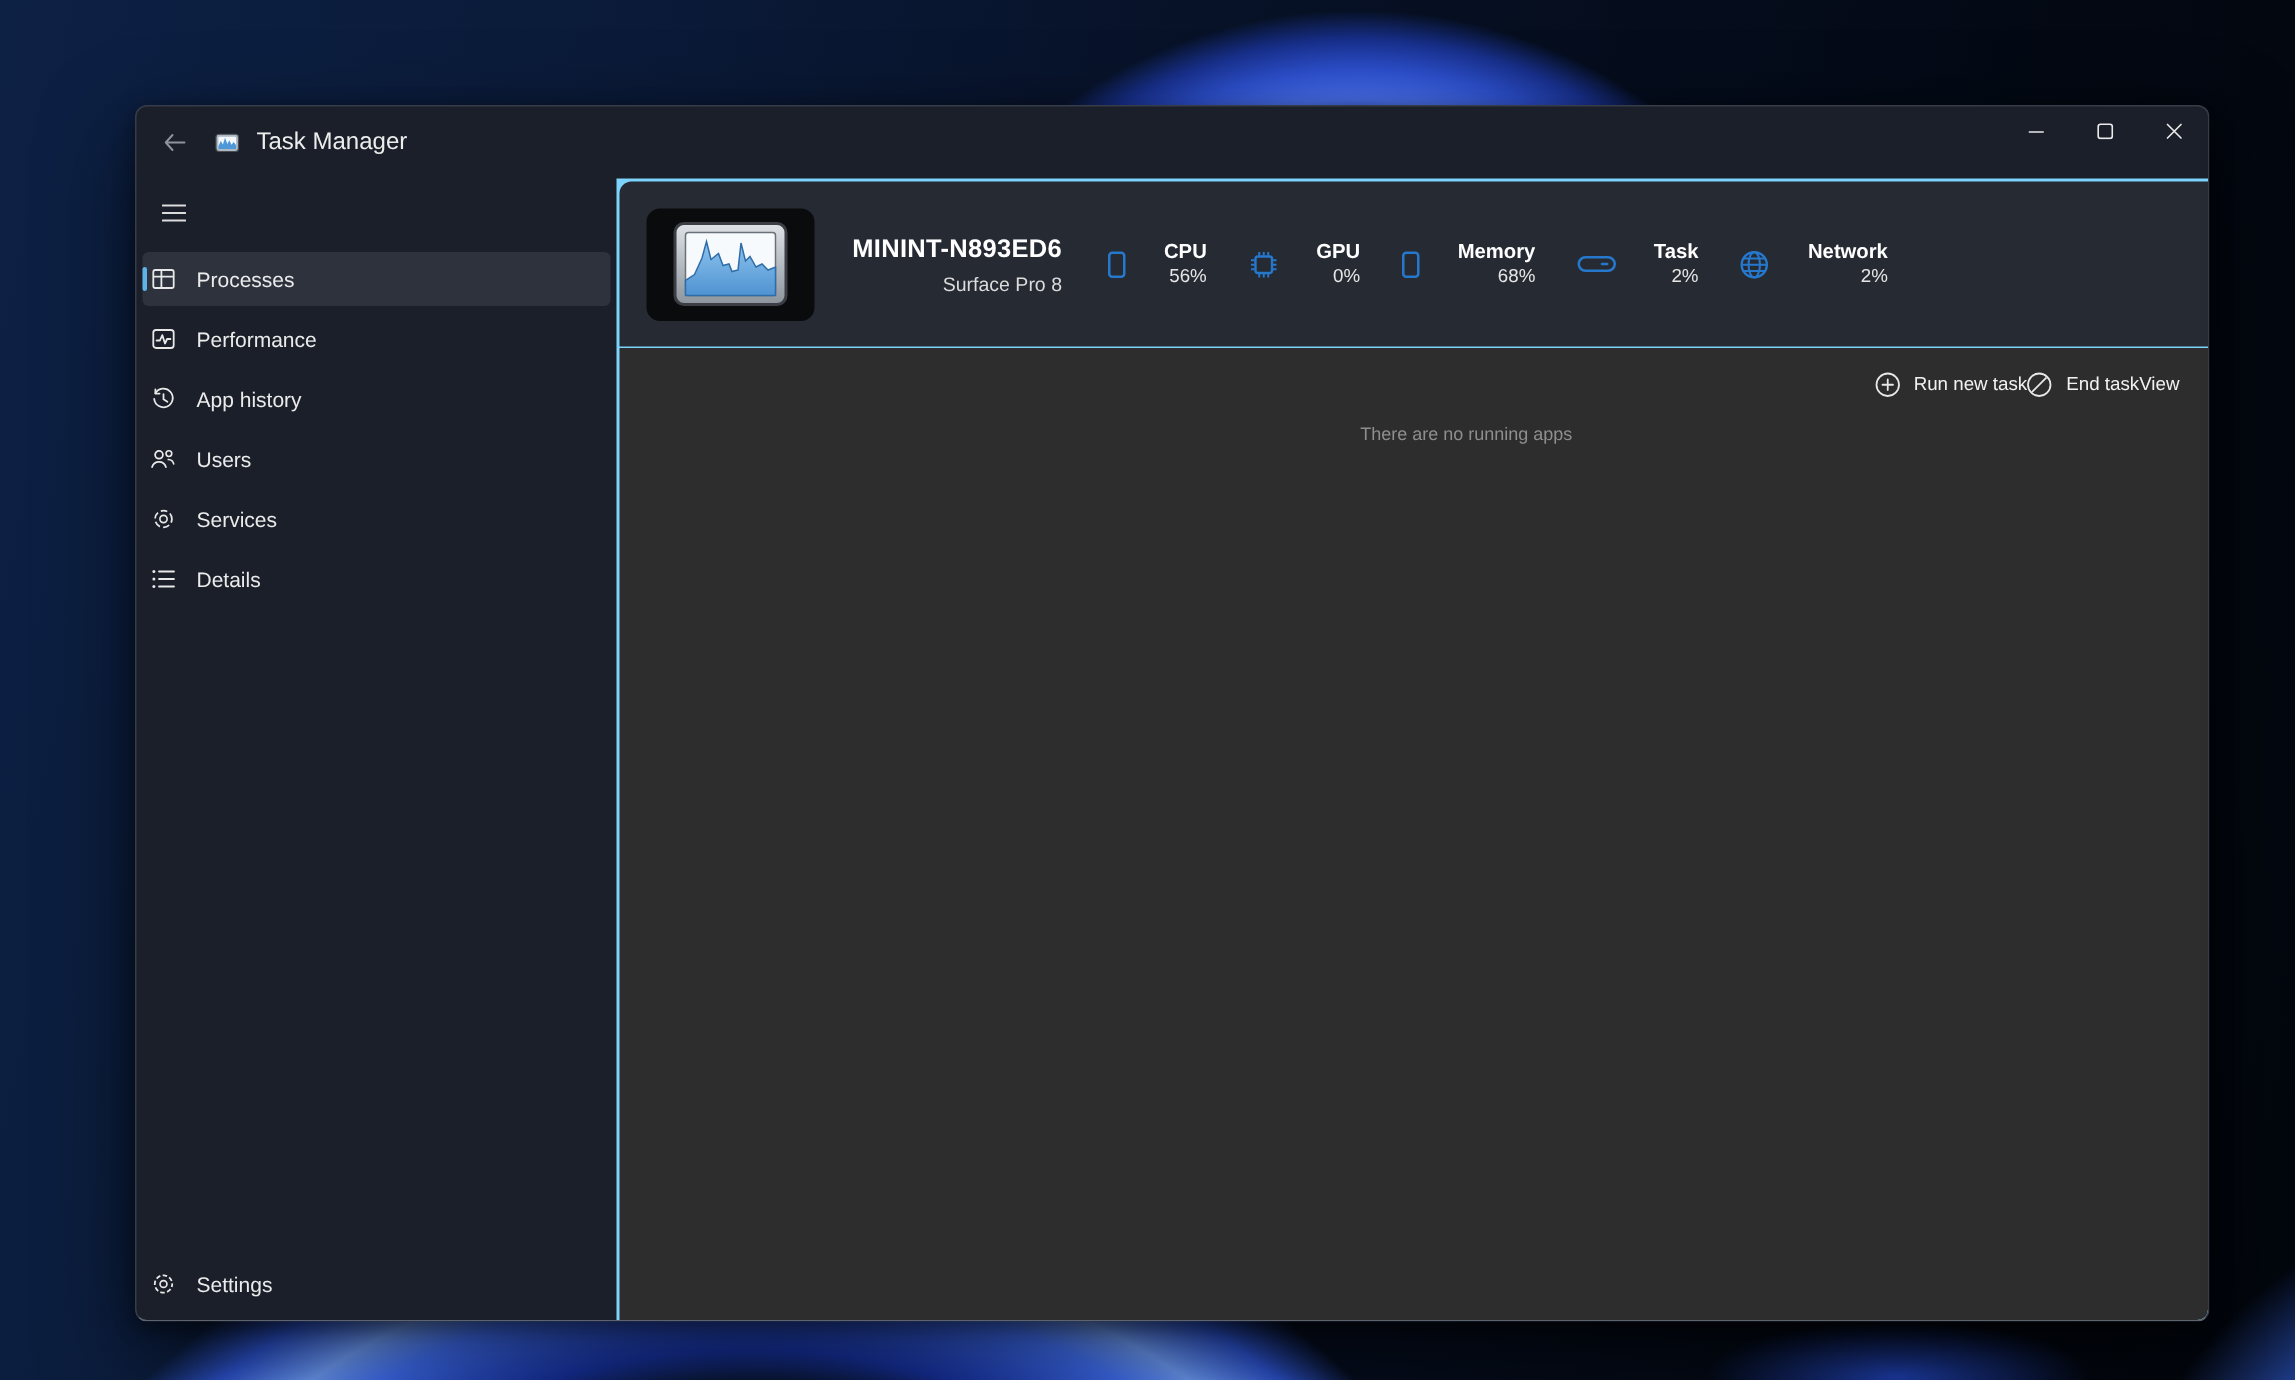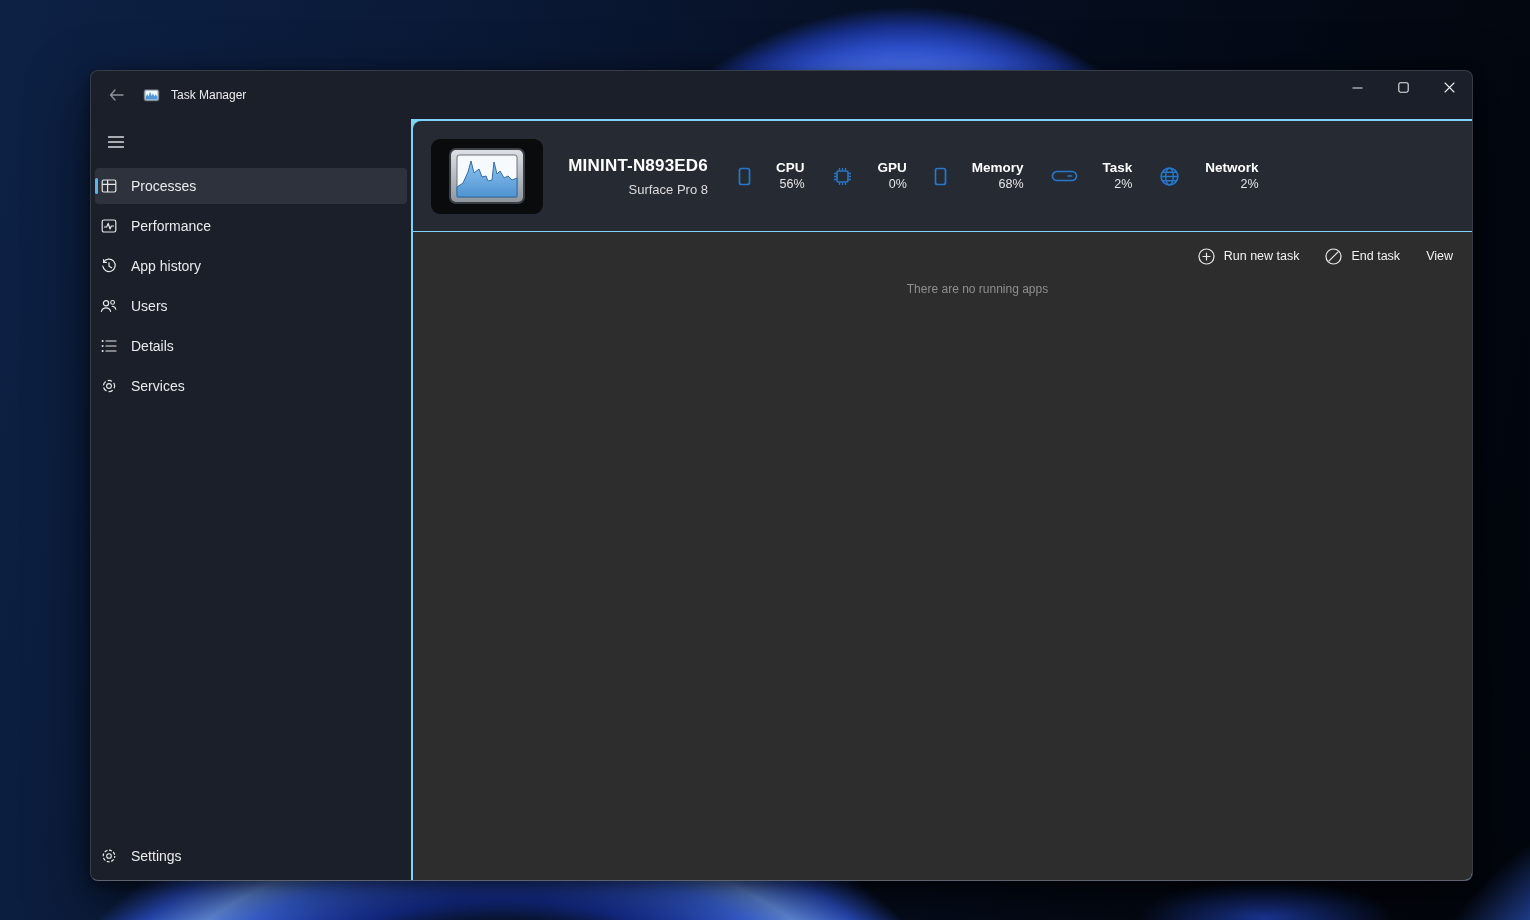--- a/index.html
+++ b/index.html
@@ -38,21 +38,21 @@
     grid-template-rows:48px 1fr;
     grid-template-columns:320px 1fr;
     overflow:hidden;
     color:#f0f0f0;
   }
 
   
   .titlebar { grid-column:1 / 3; display:flex; align-items:center; padding-left:10px; }
   .tb-back { width:30px; height:28px; display:flex; align-items:center; justify-content:center; border-radius:4px; }
   .tb-logo { margin-left:12px; width:17px; height:17px; display:flex; align-items:center; }
-  .tb-title { margin-left:11px; font-size:12px; color:#ededed; }
+  .tb-title { margin-left:11px; font-size:16px; color:#ededed; }
   .tb-spacer { flex:1; }
   .tb-controls { display:flex; height:100%; align-self:flex-start; }
   .tb-btn { width:46px; height:33px; display:flex; align-items:center; justify-content:center; }
 
   
   .sidebar { display:flex; flex-direction:column; position:relative; }
   .hamburger { margin:9px 0 10px 8px; width:34px; height:28px; display:flex; align-items:center; justify-content:center; border-radius:4px; }
   .nav { display:flex; flex-direction:column; }
   .nav-item {
     height:36px; margin:2px 4px; border-radius:4px;
@@ -89,21 +89,21 @@
   .stat-icon { display:flex; align-items:center; justify-content:center; }
   .stat-label { font-size:13.5px; font-weight:bold; color:#ffffff; line-height:1.25; }
   .stat-value { font-size:12.5px; color:#e6e6e6; line-height:1.25; }
 
   .main-panel {
     margin:1px 0 0 2px; flex:1; background:#2d2d2d;
     border-radius:0 0 7px 0; position:relative;
   }
   .toolbar {
     height:48px; display:flex; align-items:center; justify-content:flex-end;
-    gap:26px; padding-right:19px;
+    padding-right:19px;
   }
   .tool-btn { display:flex; align-items:center; gap:9px; font-size:12.5px; color:#f2f2f2; }
   .empty-msg {
     position:absolute; top:50px; left:50%; transform:translateX(-50%);
     font-size:12px; color:#8e8e8e; white-space:nowrap;margin-left:35px;
   }
 
   svg { display:block; }
 </style>
 </head>
@@ -197,38 +197,38 @@
             <path d="M1.4 13.4 A4.8 4.8 0 0 1 10.6 13.4" fill="none" stroke="#e8e8e8" stroke-width="1.2" stroke-linecap="round"></path>
             <circle cx="12.6" cy="4.4" r="1.9" fill="none" stroke="#e8e8e8" stroke-width="1.1"></circle>
             <path d="M12.2 8.3 A3.8 3.8 0 0 1 15.8 11.3" fill="none" stroke="#e8e8e8" stroke-width="1.1" stroke-linecap="round"></path>
           </svg>
         </span>
         <span>Users</span>
       </div>
 
       <div class="nav-item">
         <span class="nav-icon">
+          <svg width="16" height="16" viewBox="0 0 16 16">
+            <circle cx="8" cy="8" r="5.6" fill="none" stroke="#e8e8e8" stroke-width="1.2" stroke-dasharray="4.4 2.2" stroke-dashoffset="2"></circle>
+            <circle cx="8" cy="8" r="2.4" fill="none" stroke="#e8e8e8" stroke-width="1.1"></circle>
+          </svg>
+        </span>
+        <span>Services</span>
+      </div>
+
+      <div class="nav-item">
+        <span class="nav-icon">
           <svg width="16" height="14" viewBox="0 0 16 14">
             <circle cx="1.6" cy="2" r="1" fill="#e8e8e8"></circle>
             <circle cx="1.6" cy="7" r="1" fill="#e8e8e8"></circle>
             <circle cx="1.6" cy="12" r="1" fill="#e8e8e8"></circle>
             <path d="M5 2 H15 M5 7 H15 M5 12 H15" stroke="#e8e8e8" stroke-width="1.2" stroke-linecap="round"></path>
           </svg>
         </span>
         <span>Details</span>
-      </div>
-
-      <div class="nav-item">
-        <span class="nav-icon">
-          <svg width="16" height="16" viewBox="0 0 16 16">
-            <circle cx="8" cy="8" r="5.6" fill="none" stroke="#e8e8e8" stroke-width="1.2" stroke-dasharray="4.4 2.2" stroke-dashoffset="2"></circle>
-            <circle cx="8" cy="8" r="2.4" fill="none" stroke="#e8e8e8" stroke-width="1.1"></circle>
-          </svg>
-        </span>
-        <span>Services</span>
       </div>
     </div>
 
     <div class="nav-item settings-item">
       <span class="nav-icon">
         <svg width="16" height="16" viewBox="0 0 16 16">
           <circle cx="8" cy="8" r="5.8" fill="none" stroke="#e8e8e8" stroke-width="1.2" stroke-dasharray="3 1.6" stroke-dashoffset="1"></circle>
           <circle cx="8" cy="8" r="2.3" fill="none" stroke="#e8e8e8" stroke-width="1.1"></circle>
         </svg>
       </span>

